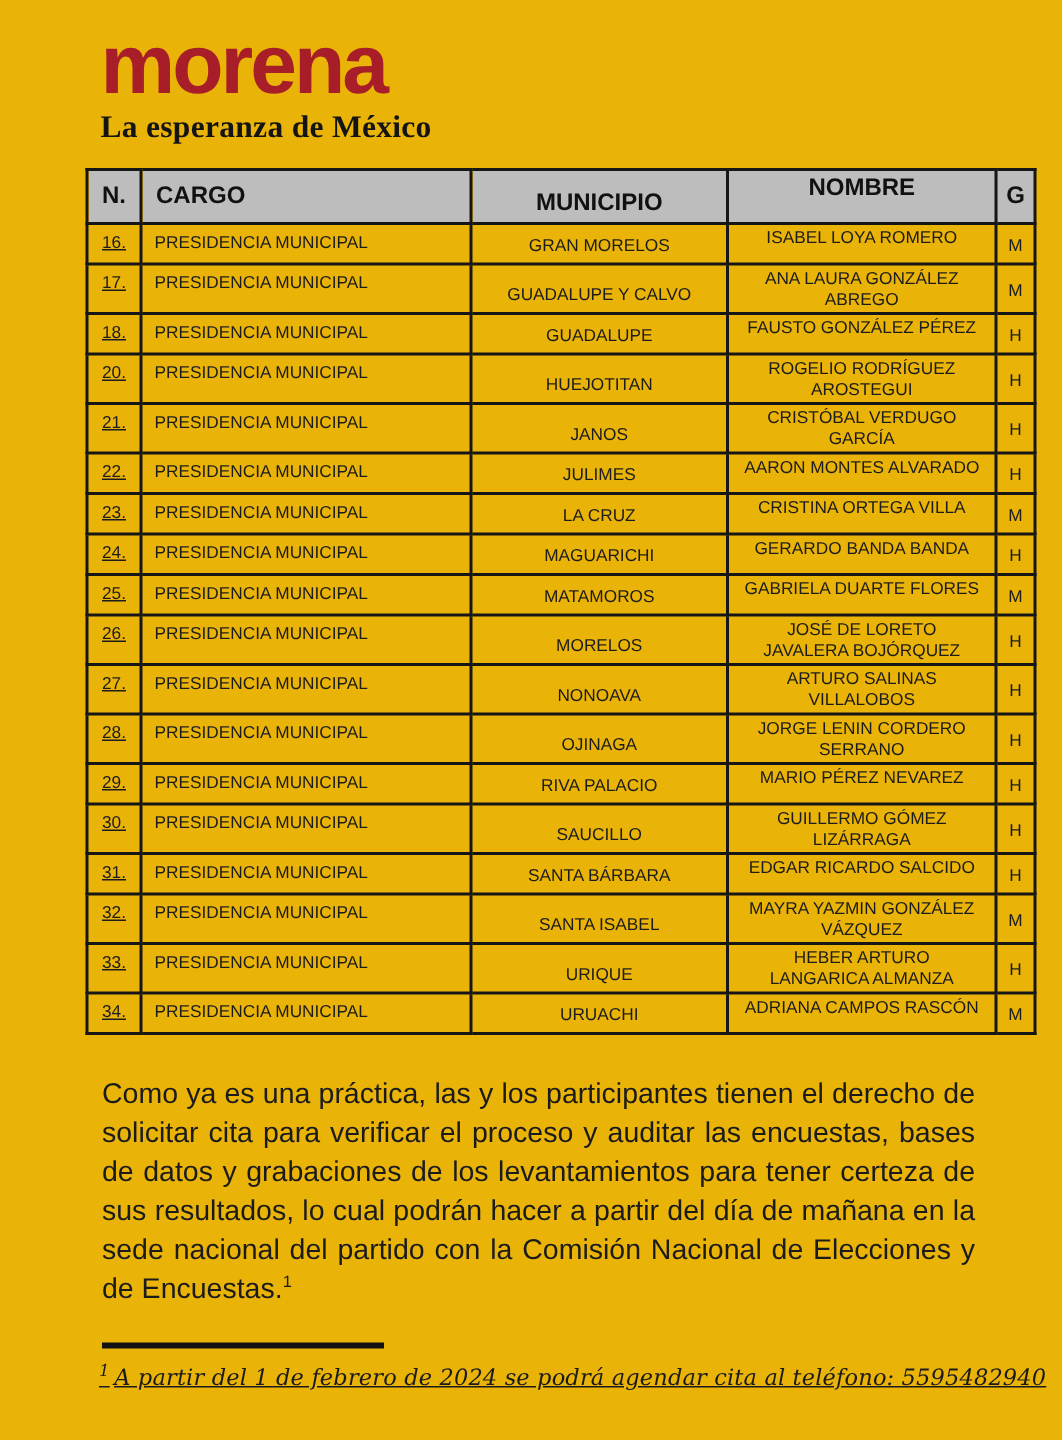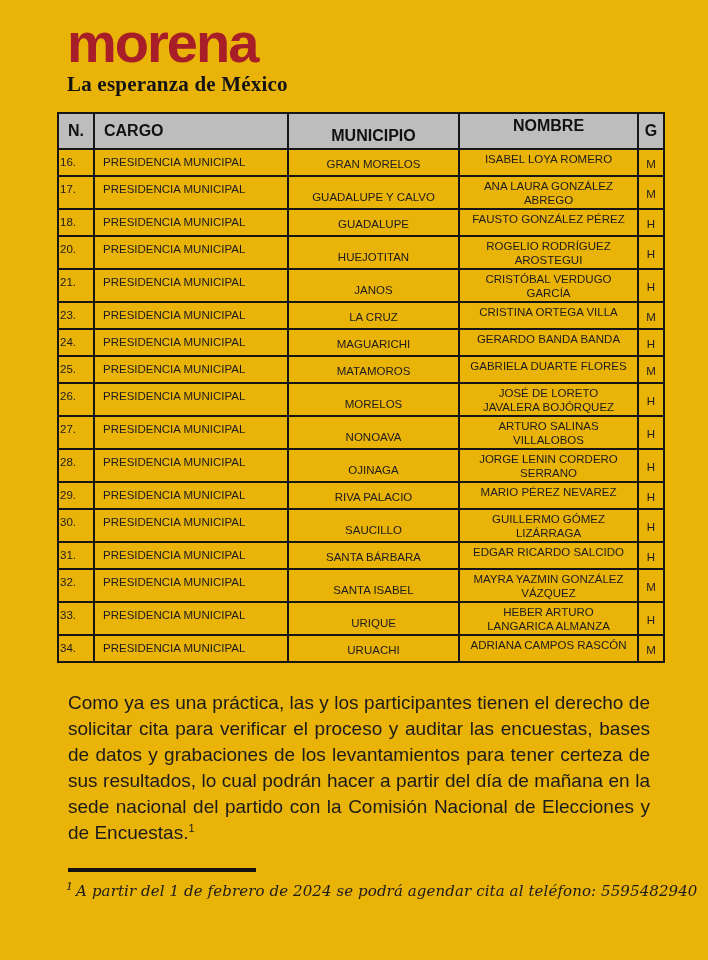--- a/index.html
+++ b/index.html
@@ -22,42 +22,42 @@
   table.cand {
     border-collapse:collapse; table-layout:fixed;
     width:606px; margin:15px 0 0 57px;
   }
   .cand th, .cand td { border:2px solid #161616; box-sizing:border-box; overflow:hidden; }
   .cand thead th {
     background:#bdbdbd; font-size:16px; font-weight:bold;
     height:36px; color:#111;
   }
   th.c-n        { width:36px;  text-align:center; vertical-align:middle; }
-  th.c-cargo    { width:194px; text-align:left; padding-left:9px; vertical-align:middle; }
+  th.c-cargo    { width:220px; text-align:left; padding-left:9px; vertical-align:middle; }
   th.c-municipio{ width:171px; text-align:center; vertical-align:bottom; padding-bottom:3px; }
   th.c-nombre   { width:179px; text-align:center; vertical-align:top; padding-top:3px; }
   th.c-g        { width:26px;  text-align:center; vertical-align:middle; }
   .cand tbody td { font-size:11.5px; color:#1c1c1c; height:27px; line-height:14px; }
-  td.c-n        { text-align:left; vertical-align:top; padding-top:5px; }
+  td.c-n        { text-align:center; vertical-align:top; padding-top:5px;text-decoration:underline; }
   td.c-cargo    { text-align:left;   vertical-align:top; padding:5px 0 0 8px; }
   td.c-municipio{ text-align:center; vertical-align:bottom; padding-bottom:4px; }
   td.c-nombre   { text-align:center; vertical-align:top; padding-top:2px; white-space:pre-line; }
   td.c-g        { text-align:center; vertical-align:middle; padding-top:3px; }
   
   .para {
     width:582px; margin:27px 0 12px 68px;
     font-size:19px; line-height:26px; text-align:justify; color:#1b1b1b;
   }
   .para sup, .footnote sup { font-size:11px; vertical-align:super; line-height:0; }
   
   .fn-rule { width:188px; height:4px; background:#121212; margin:22px 0 0 68px; }
   .footnote {
     margin:10px 0 0 66px;
     font-family:"DejaVu Serif", serif; font-style:italic;
-    font-size:15px; color:#1b1b1b; letter-spacing:0.1px;
+    font-size:15px; color:#1b1b1b; letter-spacing:0.1px;text-decoration:underline;
   }
   .footnote sup { margin-right:3px; }
 </style>
 </head>
 <body>
 
 <div class="page">
 
   <header class="logo">
     <div class="brand">morena</div>
@@ -107,20 +107,27 @@
         </tr>
         <tr>
           <td class="c-n">21.</td>
           <td class="c-cargo">PRESIDENCIA MUNICIPAL</td>
           <td class="c-municipio">JANOS</td>
           <td class="c-nombre">CRISTÓBAL VERDUGO
 GARCÍA</td>
           <td class="c-g">H</td>
         </tr>
         <tr>
+          <td class="c-n">22.</td>
+          <td class="c-cargo">PRESIDENCIA MUNICIPAL</td>
+          <td class="c-municipio">JULIMES</td>
+          <td class="c-nombre">AARON MONTES ALVARADO</td>
+          <td class="c-g">H</td>
+        </tr>
+        <tr>
           <td class="c-n">23.</td>
           <td class="c-cargo">PRESIDENCIA MUNICIPAL</td>
           <td class="c-municipio">LA CRUZ</td>
           <td class="c-nombre">CRISTINA ORTEGA VILLA</td>
           <td class="c-g">M</td>
         </tr>
         <tr>
           <td class="c-n">24.</td>
           <td class="c-cargo">PRESIDENCIA MUNICIPAL</td>
           <td class="c-municipio">MAGUARICHI</td>

